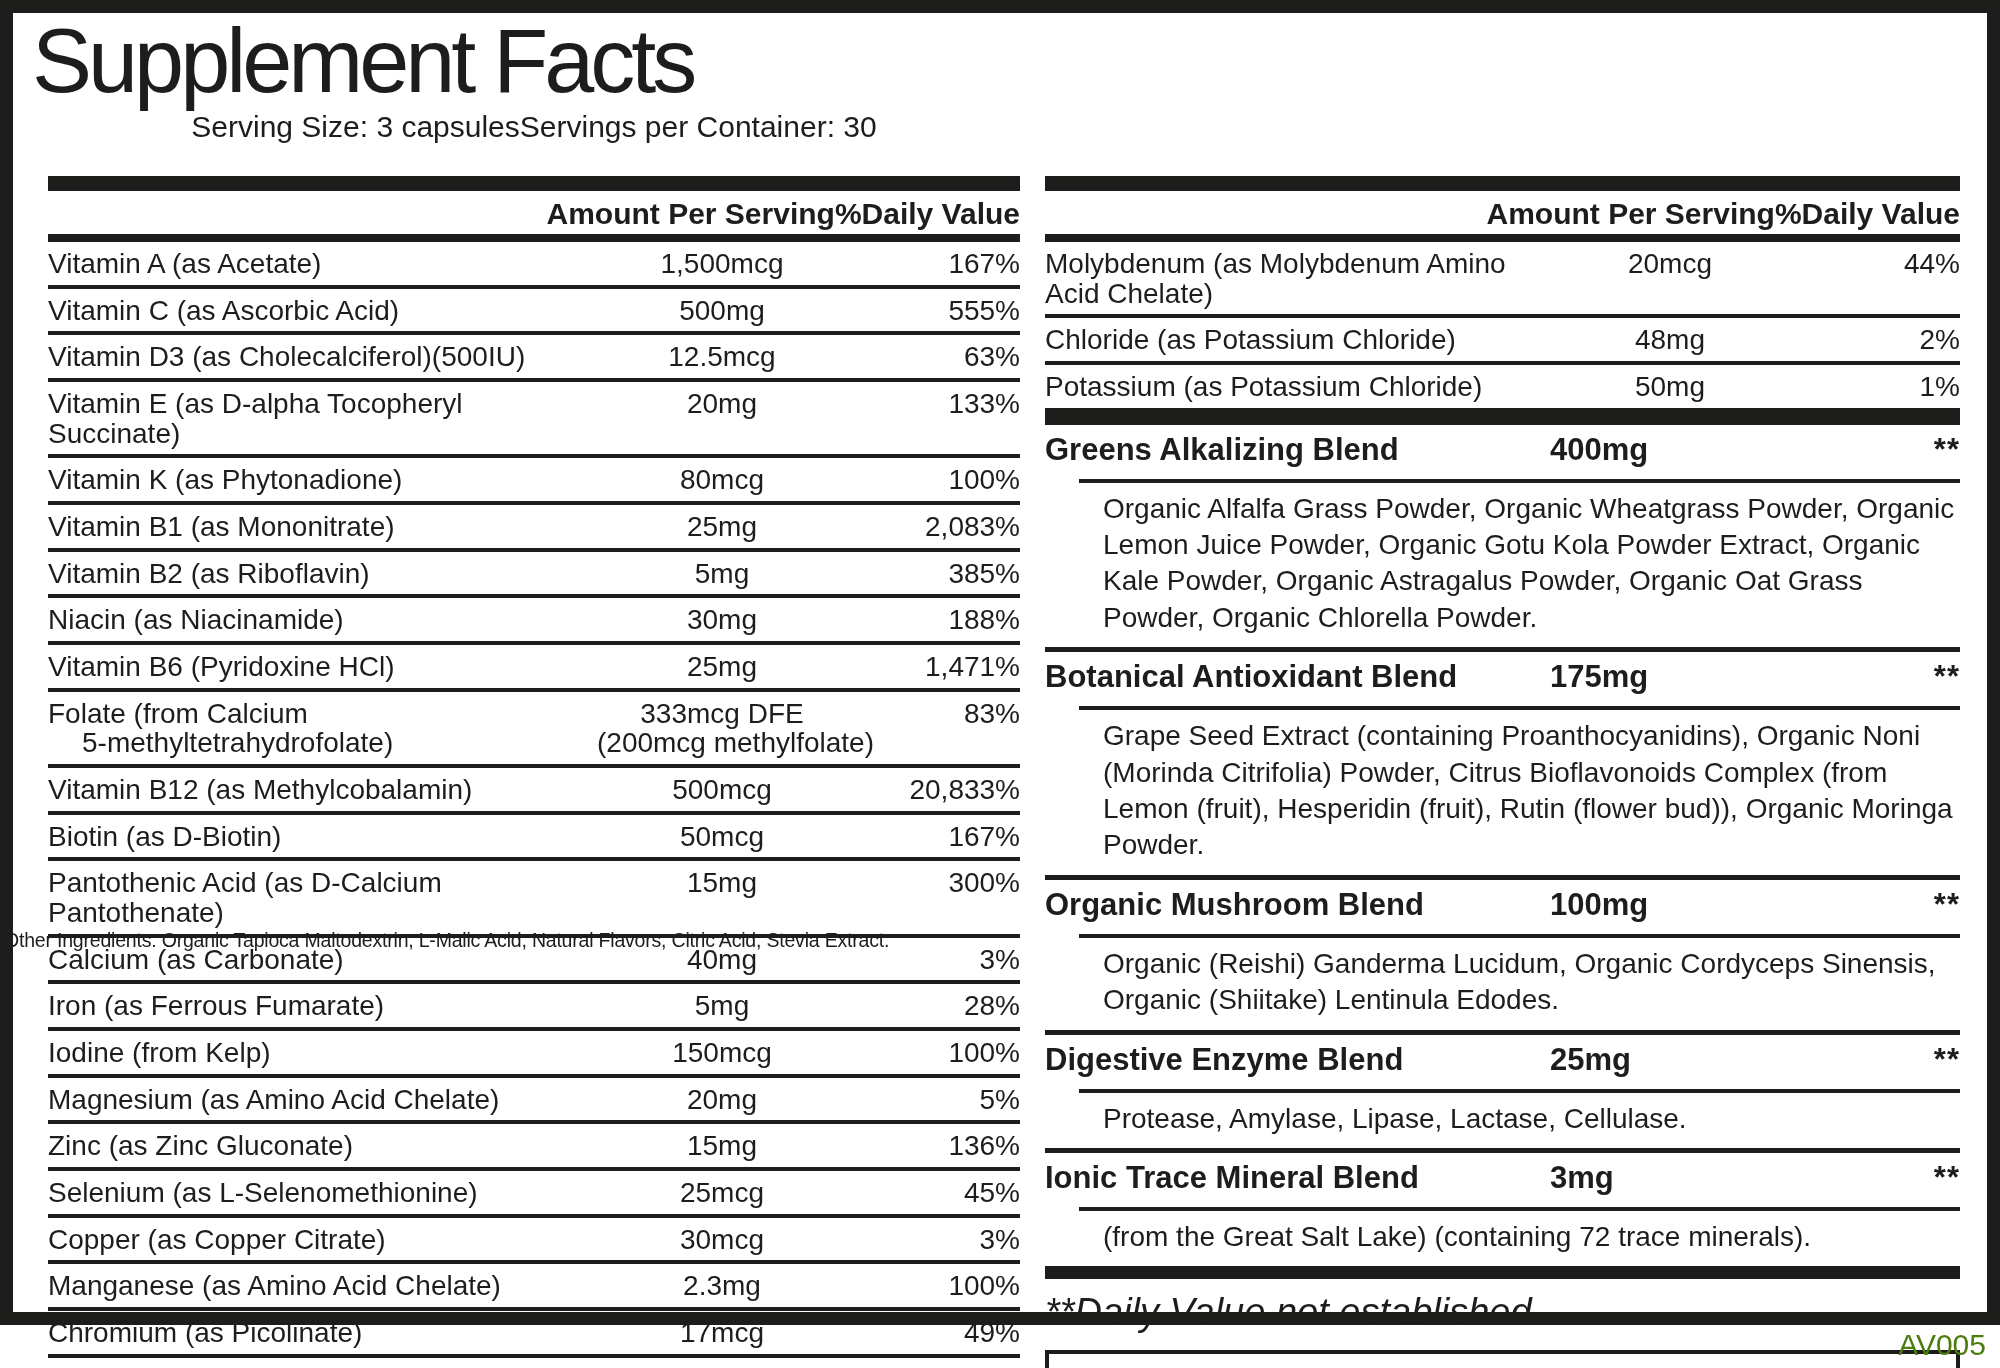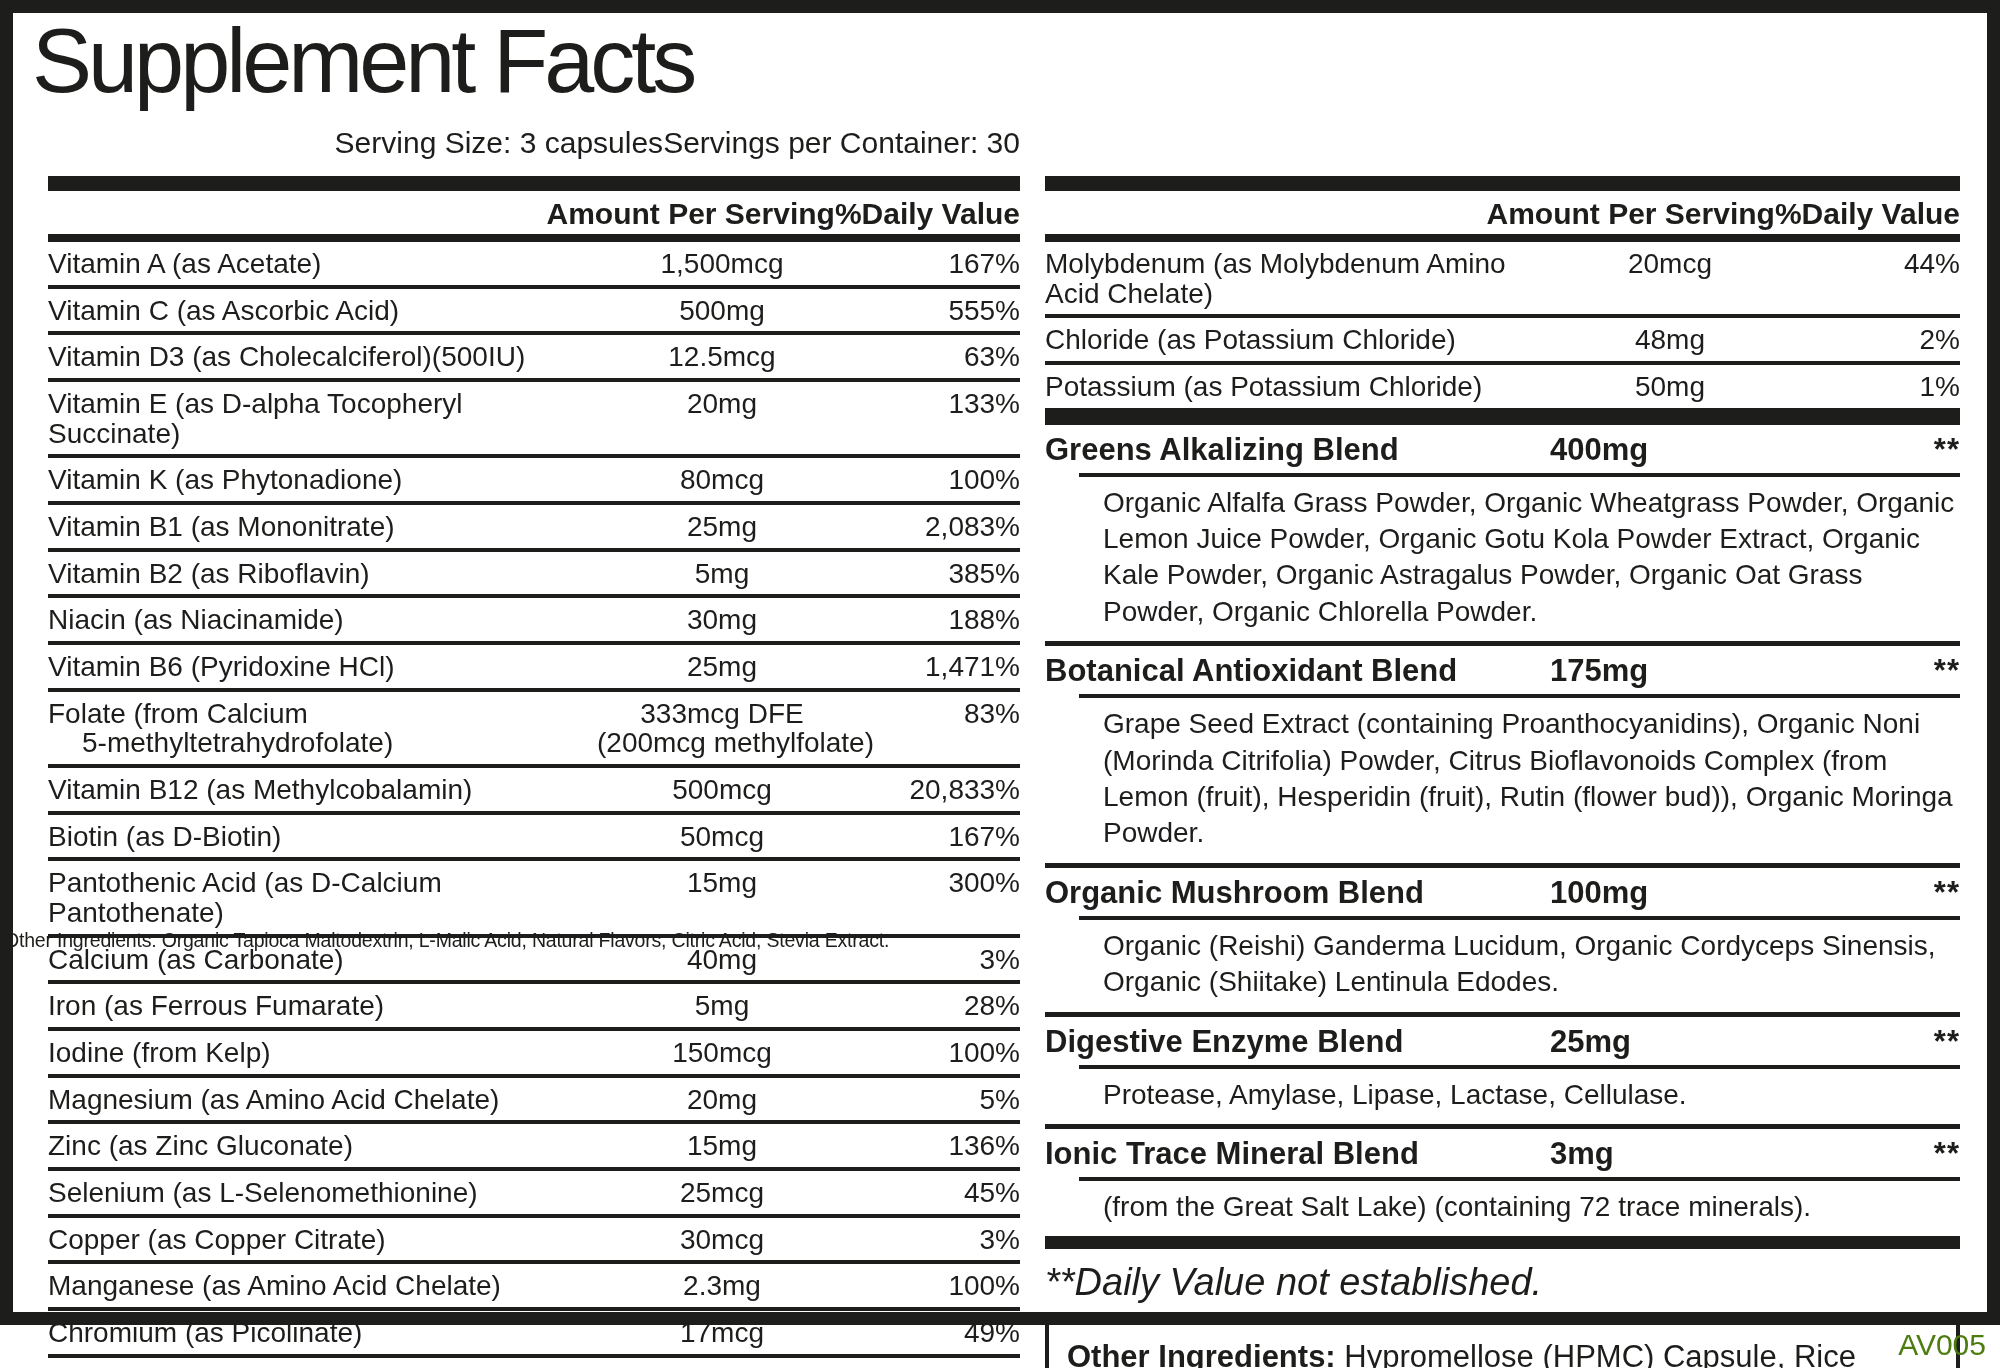--- a/index.html
+++ b/index.html
@@ -1,38 +1,38 @@
 <!DOCTYPE html>
 <html><head>
 <meta charset="utf-8">
 <style>
   html,body{margin:0;padding:0;background:#ffffff;}
   body{width:2000px;height:1368px;font-family:"Liberation Sans",sans-serif;}
   .sheet{position:relative;width:2000px;height:1368px;background:#fff;color:#1d1d1b;overflow:hidden;}
   .frame{position:absolute;left:0;top:0;width:2000px;height:1325px;border:13px solid #1d1d1b;box-sizing:border-box;pointer-events:none;}
   .title{position:absolute;left:32px;top:10px;font-size:90px;font-weight:normal;letter-spacing:-4px;white-space:nowrap;}
-  .serving-row{position:absolute;left:48px;top:126px;width:972px;display:flex;justify-content:flex-end;font-size:30px;}
+  .serving-row{position:absolute;left:48px;top:110px;width:972px;display:flex;justify-content:center;font-size:30px;}
   .facts{position:absolute;top:176px;box-sizing:border-box;}
   .facts.left{left:48px;width:972px;}
   .facts.right{left:1045px;width:915px;}
   .thickbar{height:15px;background:#1d1d1b;}
   .thead{display:flex;justify-content:flex-end;font-weight:bold;font-size:30px;padding:6px 0 3px;}
   .midbar{height:8px;background:#1d1d1b;}
   .row{display:flex;align-items:flex-start;font-size:28px;line-height:1.06;padding:7px 0 6px;border-bottom:4px solid #1d1d1b;}
   .row .name{flex:1;}
   .row .amt{width:250px;text-align:center;white-space:nowrap;}
   .row .dv{width:173px;text-align:right;white-space:nowrap;}
   .facts.right .row .amt{width:240px;}
   .facts.right .row .dv{width:170px;}
   .line2{display:block;padding-left:34px;}
   .amt .line2{padding-left:0;}
   .section-bar{height:13px;background:#1d1d1b;}
   .blend{border-bottom:5px solid #1d1d1b;}
   .blend:last-child{border-bottom:none;}
-  .blend-h{display:flex;align-items:baseline;font-size:31px;font-weight:bold;padding:7px 0 5px;}
+  .blend-h{display:flex;align-items:baseline;font-size:31px;font-weight:bold;padding:7px 0 11px;}
   .blend-h .name{flex:1;}
   .blend-h .amt{width:240px;}
   .blend-h .dv{width:170px;text-align:right;letter-spacing:1px;}
   .blend-underline{border-bottom:4px solid #1d1d1b;margin-left:34px;}
   .blend-desc{font-size:28px;line-height:1.3;margin:8px 0 11px 58px;}
   .footnote{font-size:38px;padding:12px 0 16px;font-style:italic;}
   .oi-box{border:4px solid #1d1d1b;padding:12px 18px;font-size:31px;line-height:1.35;}
   .oi-label{font-weight:bold;}
   .overlay-ingredients{position:absolute;left:4px;top:929px;font-size:19.5px;letter-spacing:-0.2px;white-space:nowrap;color:#1d1d1b;}
   .doc-code{position:absolute;right:14px;top:1328px;font-size:30px;color:#4d7c0f;}

